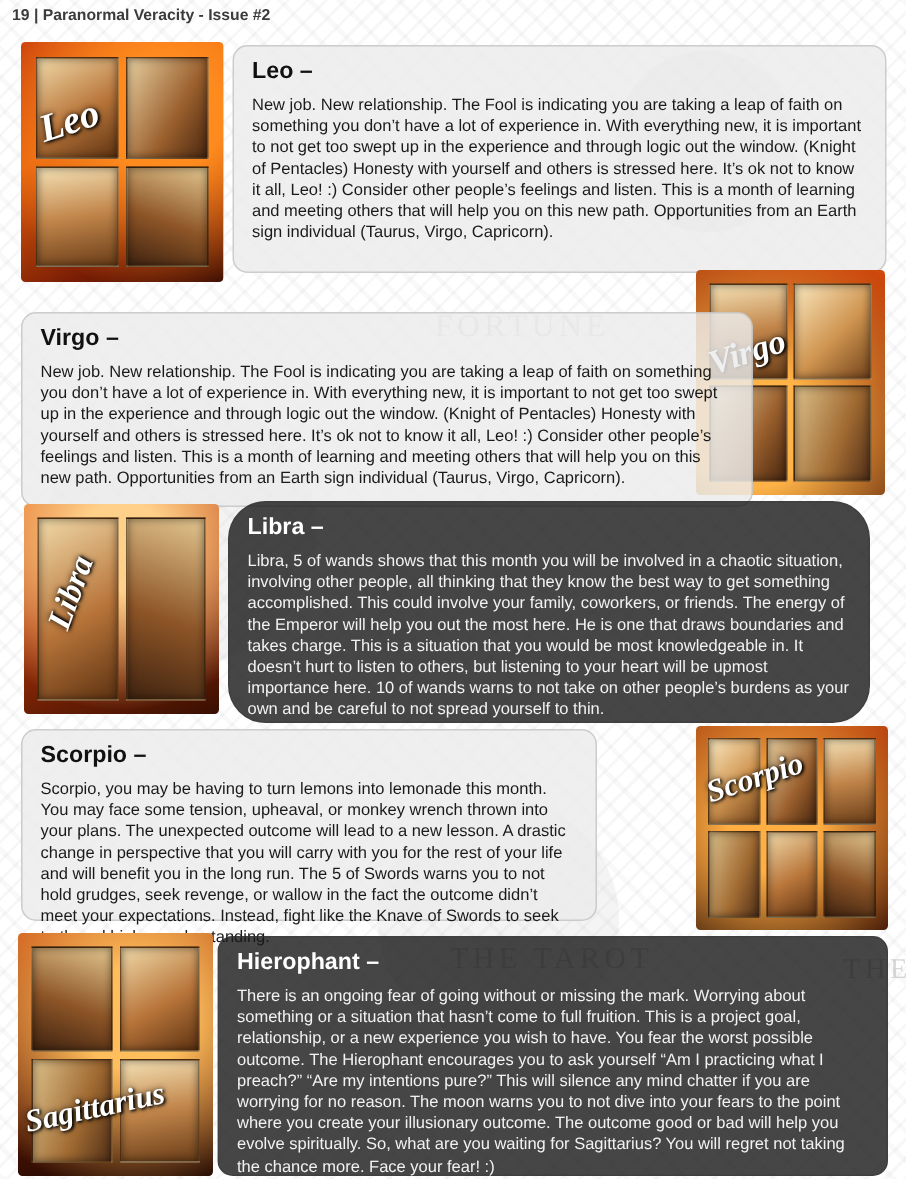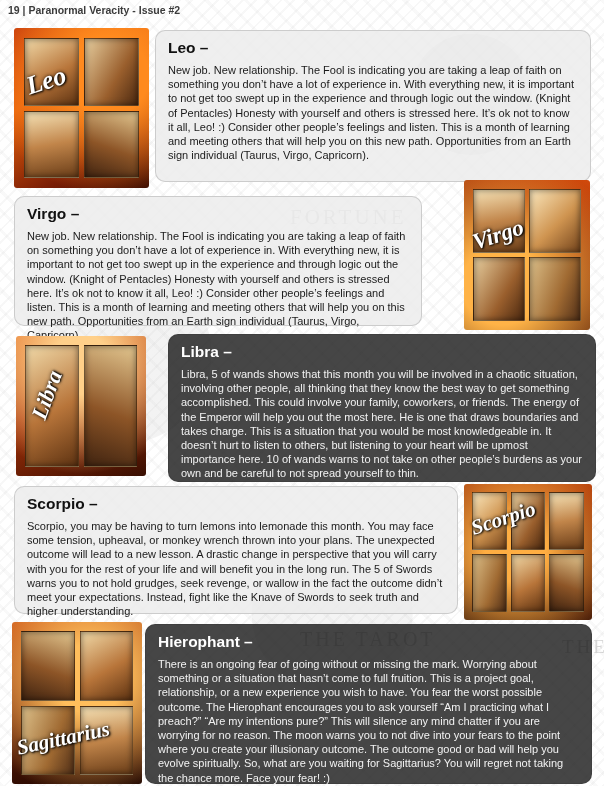--- a/index.html
+++ b/index.html
@@ -168,49 +168,49 @@
 
   <div class="photo ph-virgo" style="left:464px; top:180px; width:126px; height:150px;">
     <div class="cards-grid" style="grid-template-columns:1fr 1fr; grid-template-rows:1fr 1fr; gap:4px; padding:9px;">
       <div class="tcard tc-c"></div>
       <div class="tcard tc-e"></div>
       <div class="tcard tc-b"></div>
       <div class="tcard tc-f"></div>
     </div>
     <div class="label" style="left:8px; top:42px; font-size:23px;">Virgo</div>
   </div>
-  <div class="card light" style="left:14px; top:196px; width:408px; height:130px;">
+  <div class="card light" style="left:14px; top:208px; width:488px; height:130px;">
     <h2>Virgo –</h2>
     <p>New job. New relationship. The Fool is indicating you are taking a leap of faith on something you don’t have a lot of experience in.  With everything new, it is important to not get too swept up in the experience and through logic out the window. (Knight of Pentacles) Honesty with yourself and others is stressed here. It’s ok not to know it all, Leo! :)  Consider other people’s feelings and listen. This is a month of learning and meeting others that will help you on this new path.  Opportunities from an Earth sign individual (Taurus, Virgo, Capricorn).</p>
   </div>
 
   <div class="photo ph-libra" style="left:16px; top:336px; width:130px; height:140px;">
     <div class="cards-grid" style="grid-template-columns:1fr 1fr; grid-template-rows:1fr; gap:5px; padding:9px;">
       <div class="tcard tc-a"></div>
       <div class="tcard tc-d"></div>
     </div>
     <div class="label" style="left:6px; top:46px; font-size:22px; transform:rotate(-70deg);">Libra</div>
   </div>
-  <div class="card dark" style="left:168px; top:334px; width:428px; height:148px;">
+  <div class="card dark" style="left:152px; top:334px; width:428px; height:148px;border-radius:25px;">
     <h2>Libra –</h2>
     <p>Libra, 5 of wands shows that this month you will be involved in a chaotic situation, involving other people, all thinking that they know the best way to get something accomplished. This could involve your family, coworkers, or friends. The energy of the Emperor will help you out the most here. He is one that draws boundaries and takes charge. This is a situation that you would be most knowledgeable in. It doesn’t hurt to listen to others, but listening to your heart will be upmost importance here. 10 of wands warns to not take on other people’s burdens as your own and be careful to not spread yourself to thin.</p>
   </div>
 
   <div class="photo ph-scorpio" style="left:464px; top:484px; width:128px; height:136px;">
     <div class="cards-grid" style="grid-template-columns:1fr 1fr 1fr; grid-template-rows:1fr 1fr; gap:4px; padding:8px;">
       <div class="tcard tc-e"></div>
       <div class="tcard tc-b"></div>
       <div class="tcard tc-c"></div>
       <div class="tcard tc-f"></div>
       <div class="tcard tc-a"></div>
       <div class="tcard tc-d"></div>
     </div>
     <div class="label" style="left:6px; top:22px; font-size:21px;">Scorpio</div>
   </div>
-  <div class="card light" style="left:14px; top:486px; width:444px; height:128px;">
+  <div class="card light" style="left:14px; top:486px; width:384px; height:128px;">
     <h2>Scorpio –</h2>
     <p>Scorpio, you may be having to turn lemons into lemonade this month. You may face some tension, upheaval, or monkey wrench thrown into your plans. The unexpected outcome will lead to a new lesson. A drastic change in perspective that you will carry with you for the rest of your life and will benefit you in the long run. The 5 of Swords warns you to not hold grudges, seek revenge, or wallow in the fact the outcome didn’t meet your expectations. Instead, fight like the Knave of Swords to seek truth and higher understanding.</p>
   </div>
 
   <div class="photo ph-sag" style="left:12px; top:622px; width:130px; height:162px;">
     <div class="cards-grid" style="grid-template-columns:1fr 1fr; grid-template-rows:1fr 1fr; gap:5px; padding:9px;">
       <div class="tcard tc-d"></div>
       <div class="tcard tc-a"></div>
       <div class="tcard tc-f"></div>
       <div class="tcard tc-c"></div>

